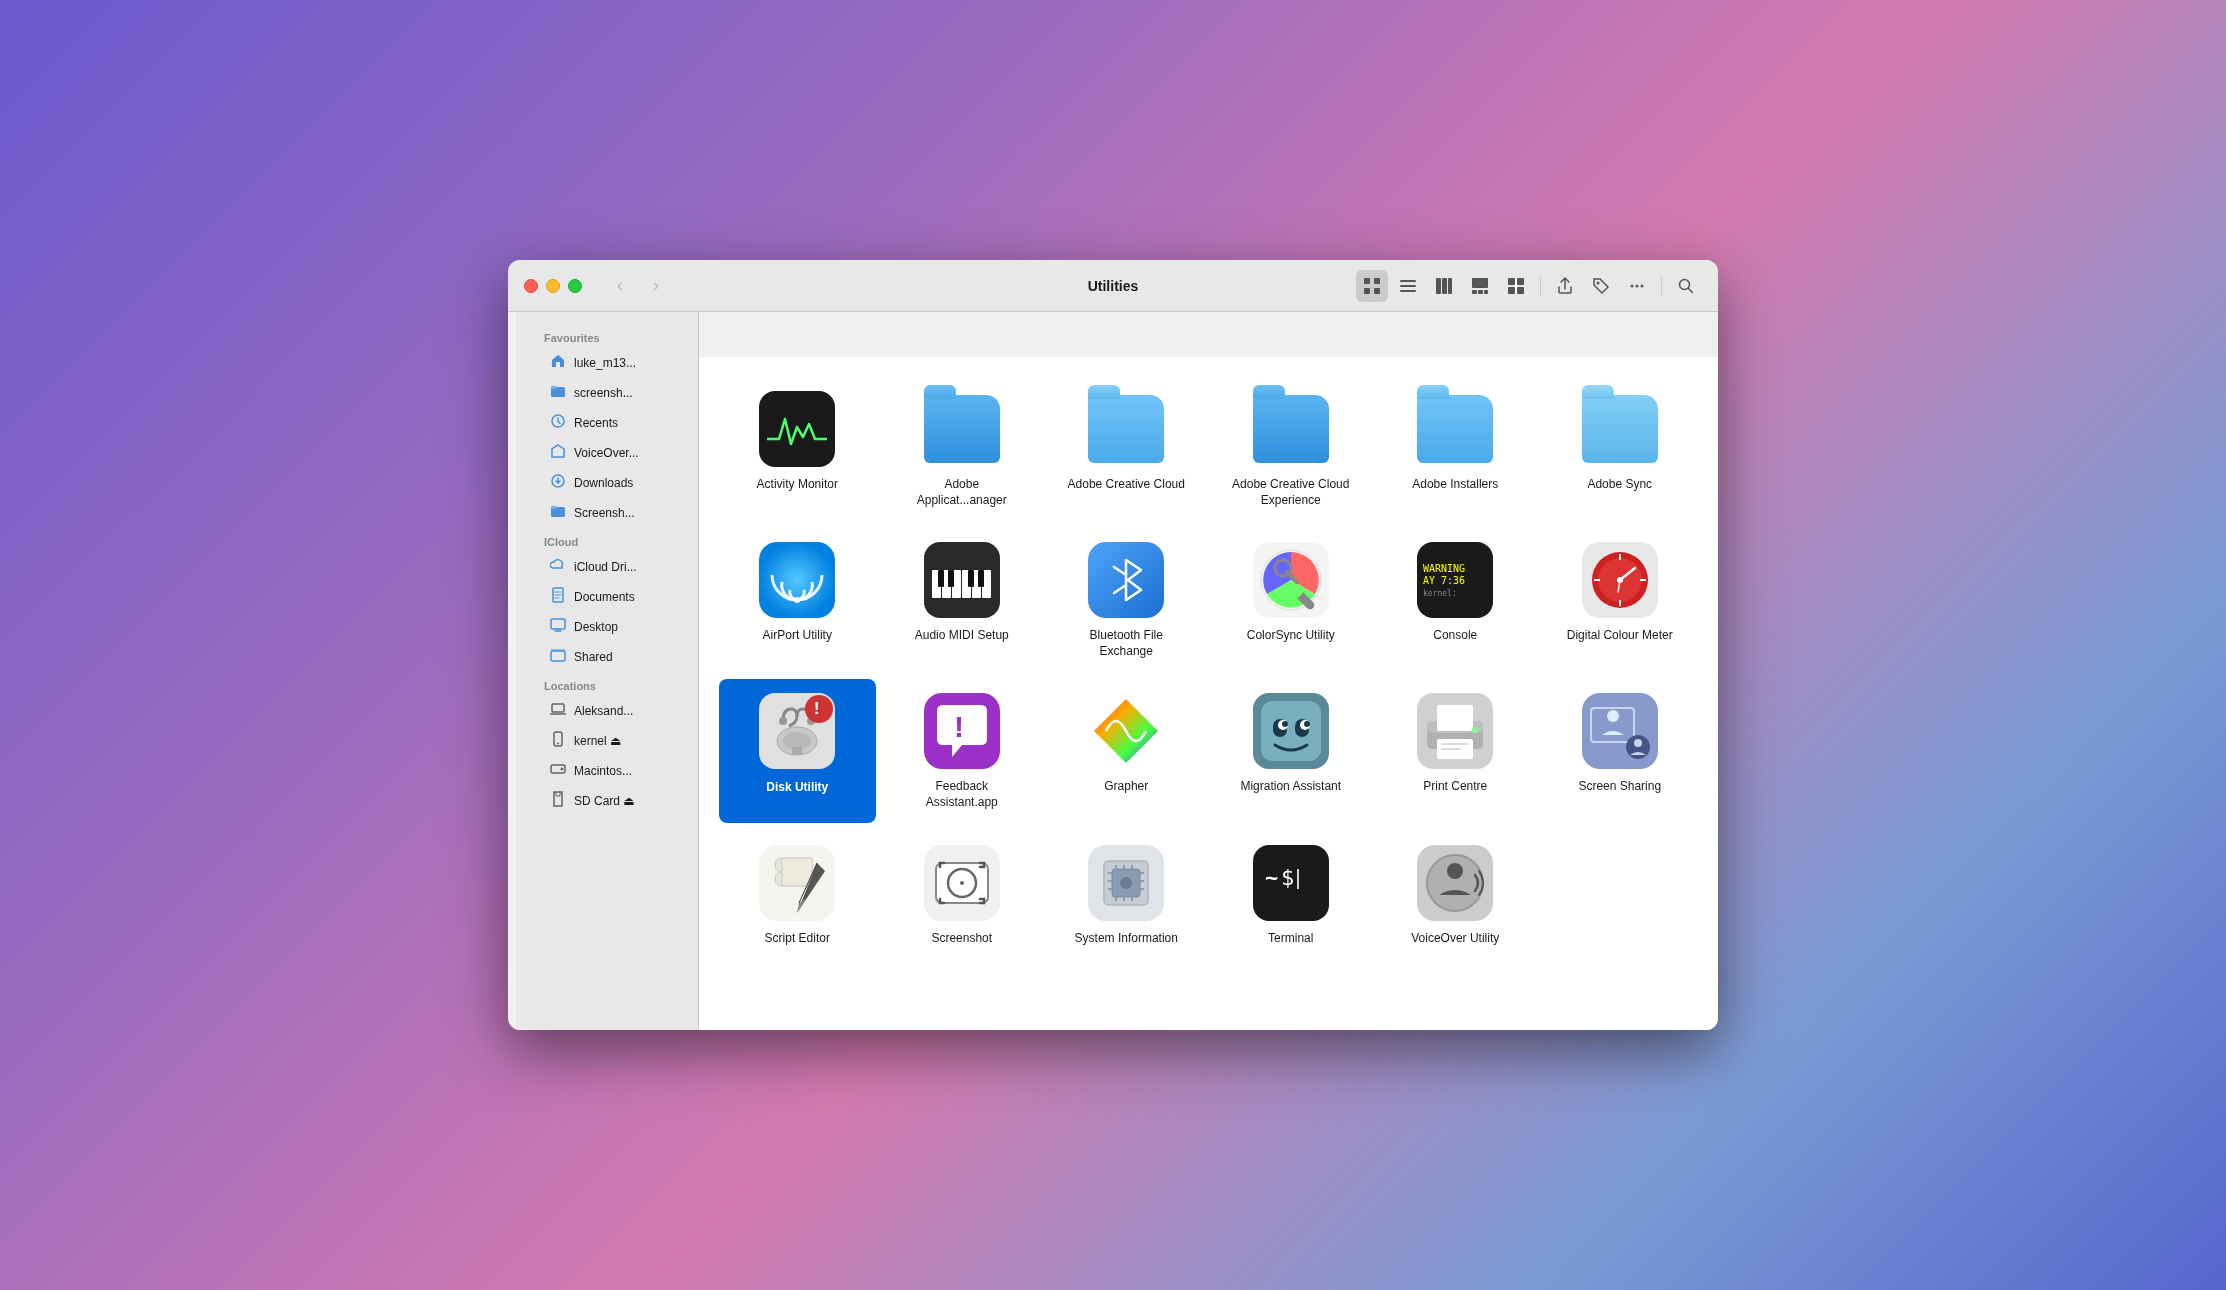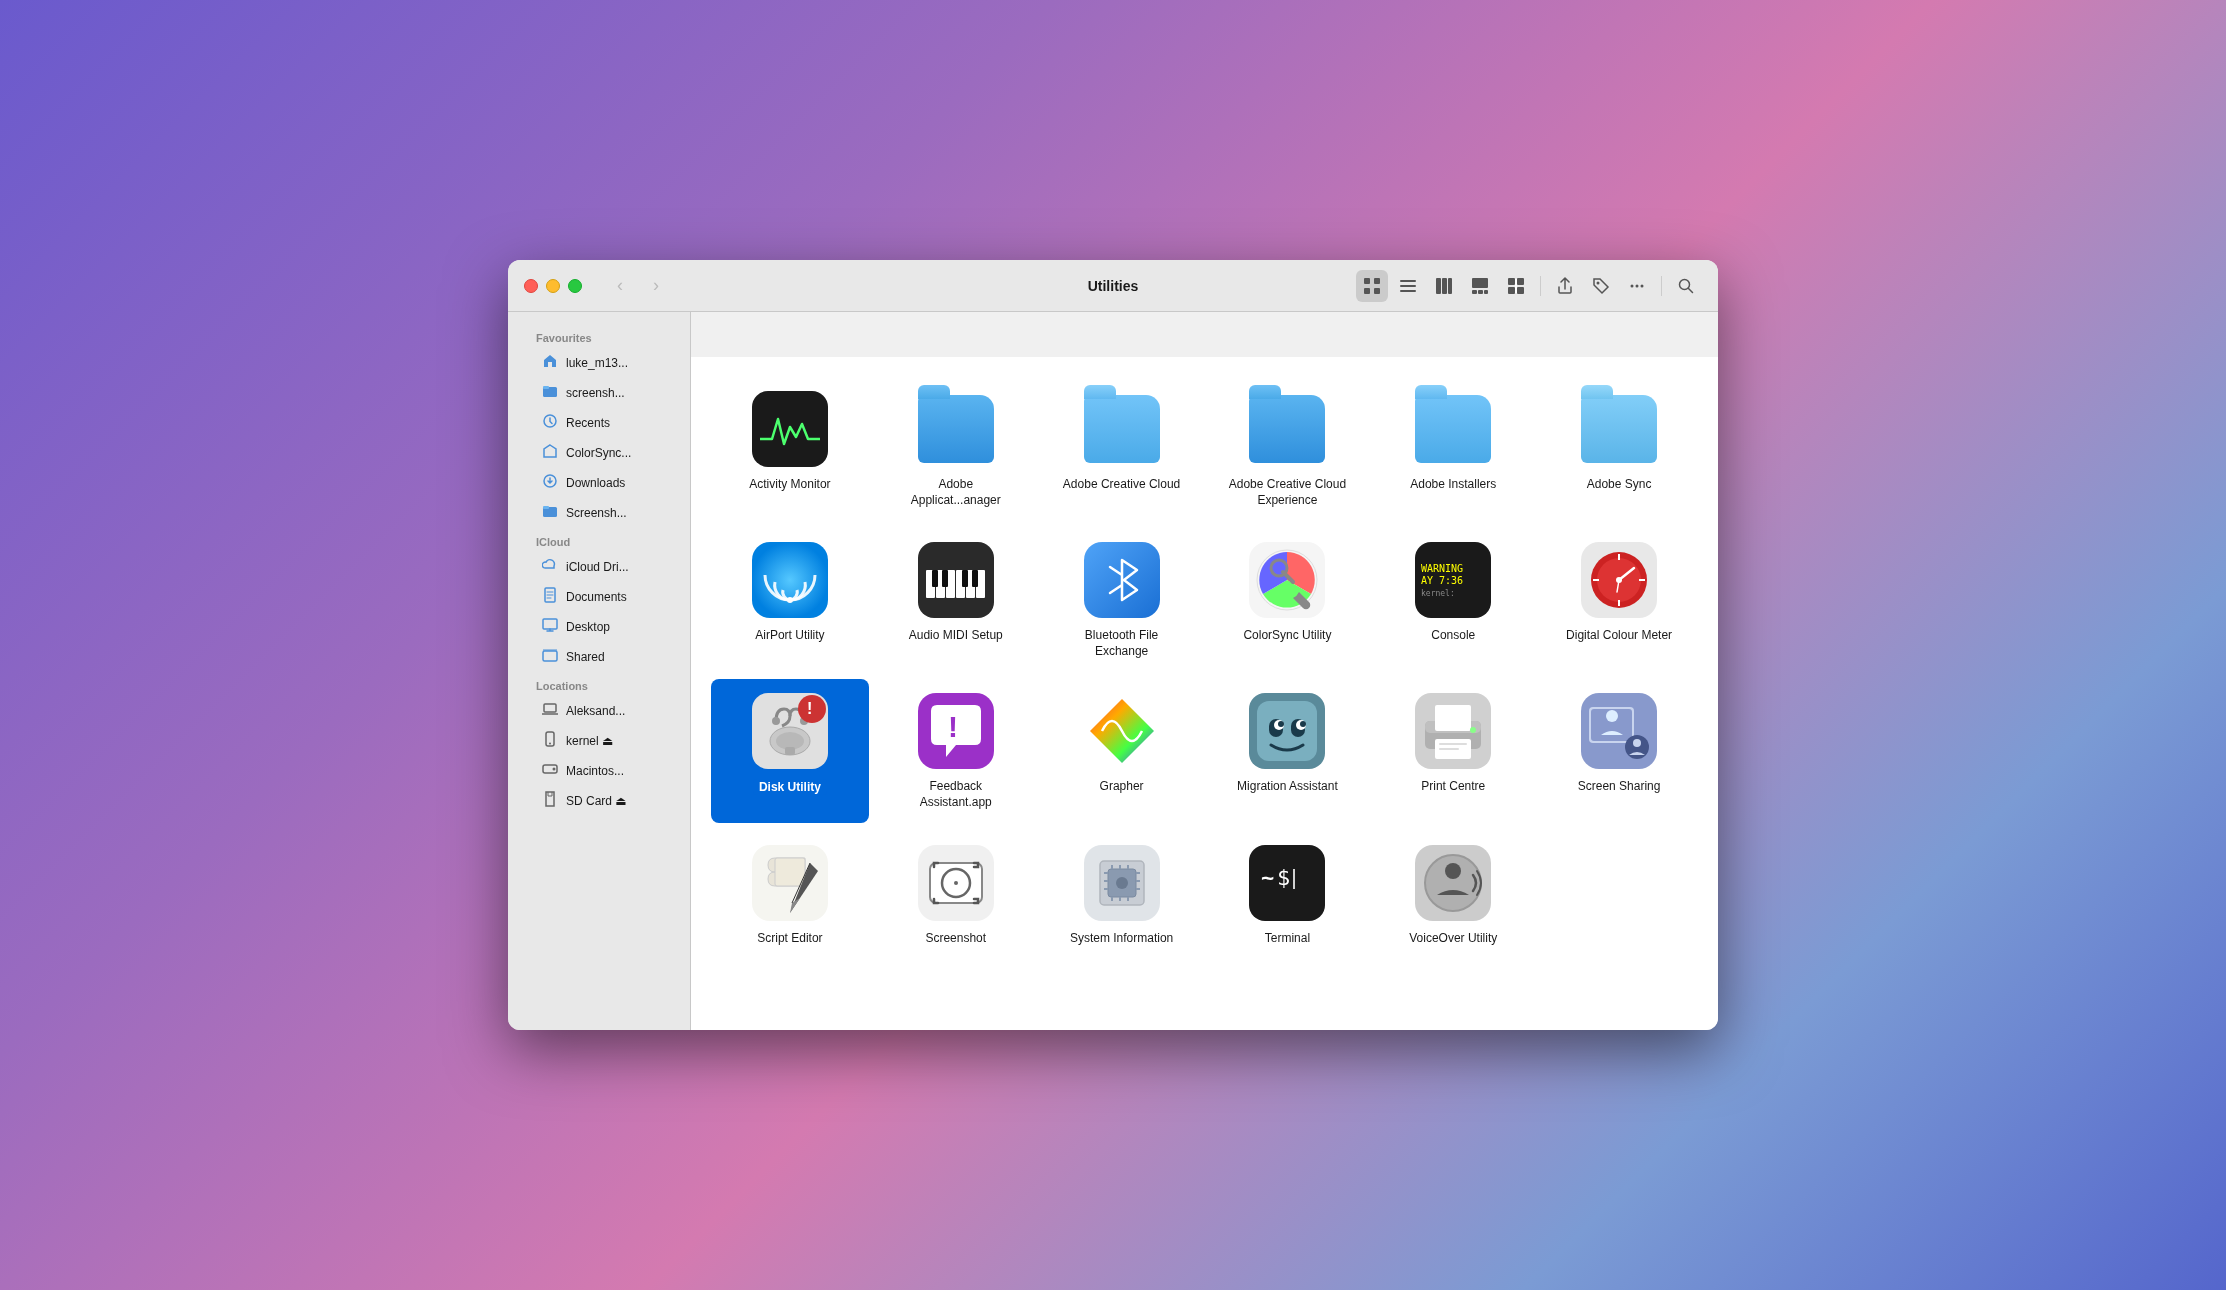--- a/index.html
+++ b/index.html
@@ -96,20 +96,21 @@
       overflow: hidden;
     }
     
     .sidebar {
       width: 183px;
       background: #e8e8e8;
       border-right: 1px solid #c8c8c8;
       padding: 12px 12px;
       overflow-y: auto;
       flex-shrink: 0;
+      margin-left: 8px;
     }
     .sidebar-section-label {
       font-size: 11px;
       font-weight: 600;
       color: #888;
       padding: 8px 16px 4px 16px;
       text-transform: capitalize;
     }
     .sidebar-item {
       display: flex;
@@ -341,21 +342,21 @@
             </svg>
         </span>
         <span class="sidebar-item-label">Recents</span>
       </div>
       <div class="sidebar-item">
         <span class="sidebar-item-icon">
           <svg width="16" height="16" viewBox="0 0 16 16" fill="none">
               <path d="M8 2L14 6V14H2V6L8 2Z" stroke="#4a90d9" stroke-width="1.5" fill="none"></path>
             </svg>
         </span>
-        <span class="sidebar-item-label">ColorSync...</span>
+        <span class="sidebar-item-label">VoiceOver...</span>
       </div>
       <div class="sidebar-item">
         <span class="sidebar-item-icon">
           <svg width="16" height="16" viewBox="0 0 16 16" fill="none">
               <circle cx="8" cy="8" r="6" stroke="#4a90d9" stroke-width="1.5"></circle>
               <path d="M8 5v4M6 8l2 2 2-2" stroke="#4a90d9" stroke-width="1.5" stroke-linecap="round"></path>
             </svg>
         </span>
         <span class="sidebar-item-label">Downloads</span>
       </div>

